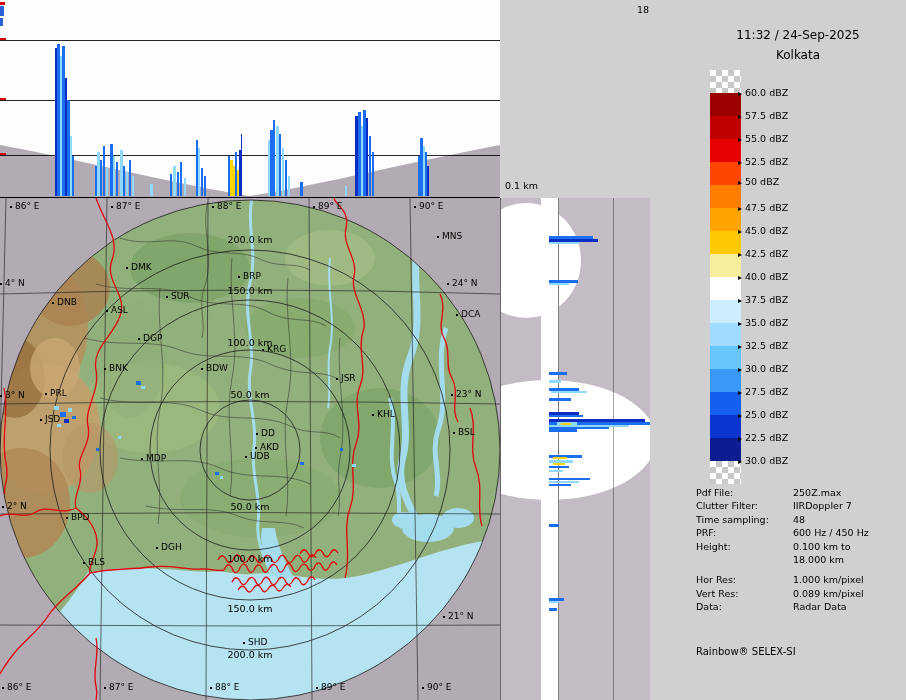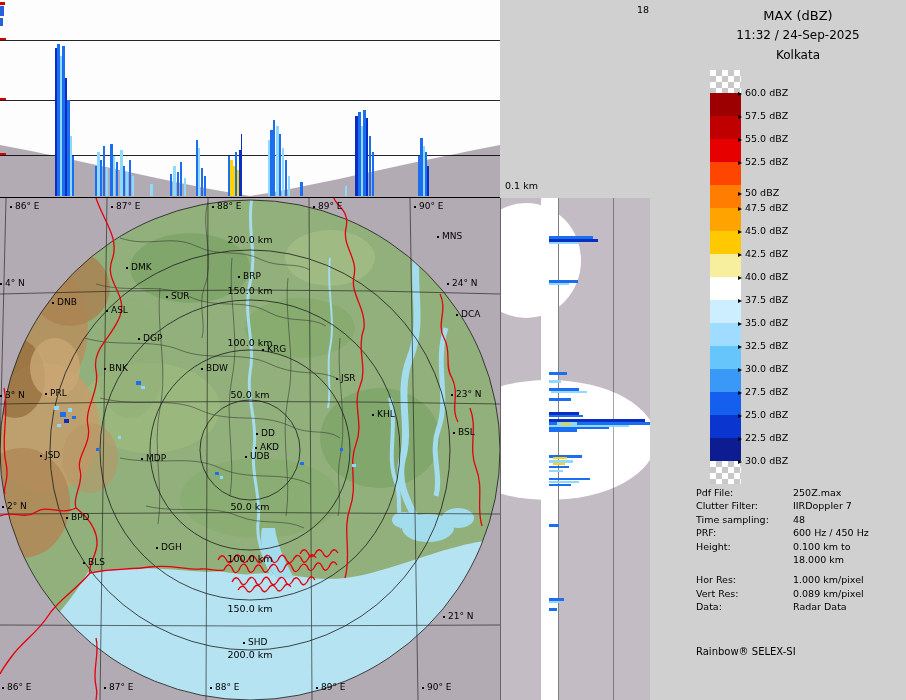--- a/index.html
+++ b/index.html
@@ -267,21 +267,21 @@
         <div class="city" style="left: 52px; top: 99px;"><span class="cdot"></span><span>DNB</span></div>
         <div class="city" style="left: 106px; top: 107px;"><span class="cdot"></span><span>ASL</span></div>
         <div class="city" style="left: 138px; top: 135px;"><span class="cdot"></span><span>DGP</span></div>
         <div class="city" style="left: 262px; top: 146px;"><span class="cdot"></span><span>KRG</span></div>
         <div class="city" style="left: 45px; top: 154px; margin-top: 36px;"><span class="cdot"></span><span>PRL</span></div>
         <div class="city" style="left: 104px; top: 165px;"><span class="cdot"></span><span>BNK</span></div>
         <div class="city" style="left: 201px; top: 165px;"><span class="cdot"></span><span>BDW</span></div>
         <div class="city" style="left: 336px; top: 175px;"><span class="cdot"></span><span>JSR</span></div>
         <div class="city" style="left: 372px; top: 211px;"><span class="cdot"></span><span>KHL</span></div>
         <div class="city" style="left: 453px; top: 229px;"><span class="cdot"></span><span>BSL</span></div>
-        <div class="city" style="left: 40px; top: 216px; margin-top: 36px;"><span class="cdot"></span><span>JSD</span></div>
+        <div class="city" style="left: 40px; top: 216px;"><span class="cdot"></span><span>JSD</span></div>
         <div class="city" style="left: 256px; top: 230px;"><span class="cdot"></span><span>DD</span></div>
         <div class="city" style="left: 255px; top: 244px;"><span class="cdot"></span><span>AKD</span></div>
         <div class="city" style="left: 245px; top: 253px;"><span class="cdot"></span><span>UDB</span></div>
         <div class="city" style="left: 141px; top: 255px;"><span class="cdot"></span><span>MDP</span></div>
         <div class="city" style="left: 66px; top: 314px;"><span class="cdot"></span><span>BPD</span></div>
         <div class="city" style="left: 156px; top: 344px;"><span class="cdot"></span><span>DGH</span></div>
         <div class="city" style="left: 83px; top: 359px;"><span class="cdot"></span><span>BLS</span></div>
         <div class="city" style="left: 243px; top: 439px;"><span class="cdot"></span><span>SHD</span></div>
       </div>
   </div>
@@ -324,21 +324,20 @@
         <div style="position: absolute; left: 48px; top: 326px; width: 10px; height: 3px; background: rgb(27, 110, 240);"></div>
         <div style="position: absolute; left: 48px; top: 400px; width: 15px; height: 3px; background: rgb(27, 110, 240);"></div>
         <div style="position: absolute; left: 48px; top: 403px; width: 10px; height: 2px; background: rgb(143, 217, 255);"></div>
         <div style="position: absolute; left: 48px; top: 410px; width: 8px; height: 3px; background: rgb(27, 110, 240);"></div>
       </div>
   </div>
 
   <div class="axlbl" style="left:505px;top:180px">0.1 km</div>
 
   <div id="legendPanel">
-    <div class="lhead h1">MAX (dBZ)</div>
     <div class="lhead h2">11:32 / 24-Sep-2025</div>
     <div class="lhead h3">Kolkata</div>
 
     <div id="colorbar">
       <div class="cblock checker" style="top:0"></div>
       <div class="cblock checker" style="top:391px"></div>
     <div class="cblock" style="top: 23px; background: rgb(156, 0, 0);"></div>
         <div class="cblock" style="top: 46px; background: rgb(192, 0, 0);"></div>
         <div class="cblock" style="top: 69px; background: rgb(230, 0, 0);"></div>
         <div class="cblock" style="top: 92px; background: rgb(255, 70, 0);"></div>
@@ -353,21 +352,21 @@
         <div class="cblock" style="top: 299px; background: rgb(58, 153, 246);"></div>
         <div class="cblock" style="top: 322px; background: rgb(20, 95, 238);"></div>
         <div class="cblock" style="top: 345px; background: rgb(11, 53, 207);"></div>
         <div class="cblock" style="top: 368px; background: rgb(13, 29, 145);"></div>
       </div>
     <div id="legendLabels">
         <div class="llabel" style="top: 17px;"><span class="arr">▸</span><span>60.0 dBZ</span></div>
         <div class="llabel" style="top: 40px;"><span class="arr">▸</span><span>57.5 dBZ</span></div>
         <div class="llabel" style="top: 63px;"><span class="arr">▸</span><span>55.0 dBZ</span></div>
         <div class="llabel" style="top: 86px;"><span class="arr">▸</span><span>52.5 dBZ</span></div>
-        <div class="llabel" style="top: 117px;"><span class="arr">▸</span><span>50 dBZ</span></div>
+        <div class="llabel" style="top: 106px;"><span class="arr">▸</span><span>50 dBZ</span></div>
         <div class="llabel" style="top: 132px;"><span class="arr">▸</span><span>47.5 dBZ</span></div>
         <div class="llabel" style="top: 155px;"><span class="arr">▸</span><span>45.0 dBZ</span></div>
         <div class="llabel" style="top: 178px;"><span class="arr">▸</span><span>42.5 dBZ</span></div>
         <div class="llabel" style="top: 201px;"><span class="arr">▸</span><span>40.0 dBZ</span></div>
         <div class="llabel" style="top: 224px;"><span class="arr">▸</span><span>37.5 dBZ</span></div>
         <div class="llabel" style="top: 247px;"><span class="arr">▸</span><span>35.0 dBZ</span></div>
         <div class="llabel" style="top: 270px;"><span class="arr">▸</span><span>32.5 dBZ</span></div>
         <div class="llabel" style="top: 293px;"><span class="arr">▸</span><span>30.0 dBZ</span></div>
         <div class="llabel" style="top: 316px;"><span class="arr">▸</span><span>27.5 dBZ</span></div>
         <div class="llabel" style="top: 339px;"><span class="arr">▸</span><span>25.0 dBZ</span></div>

